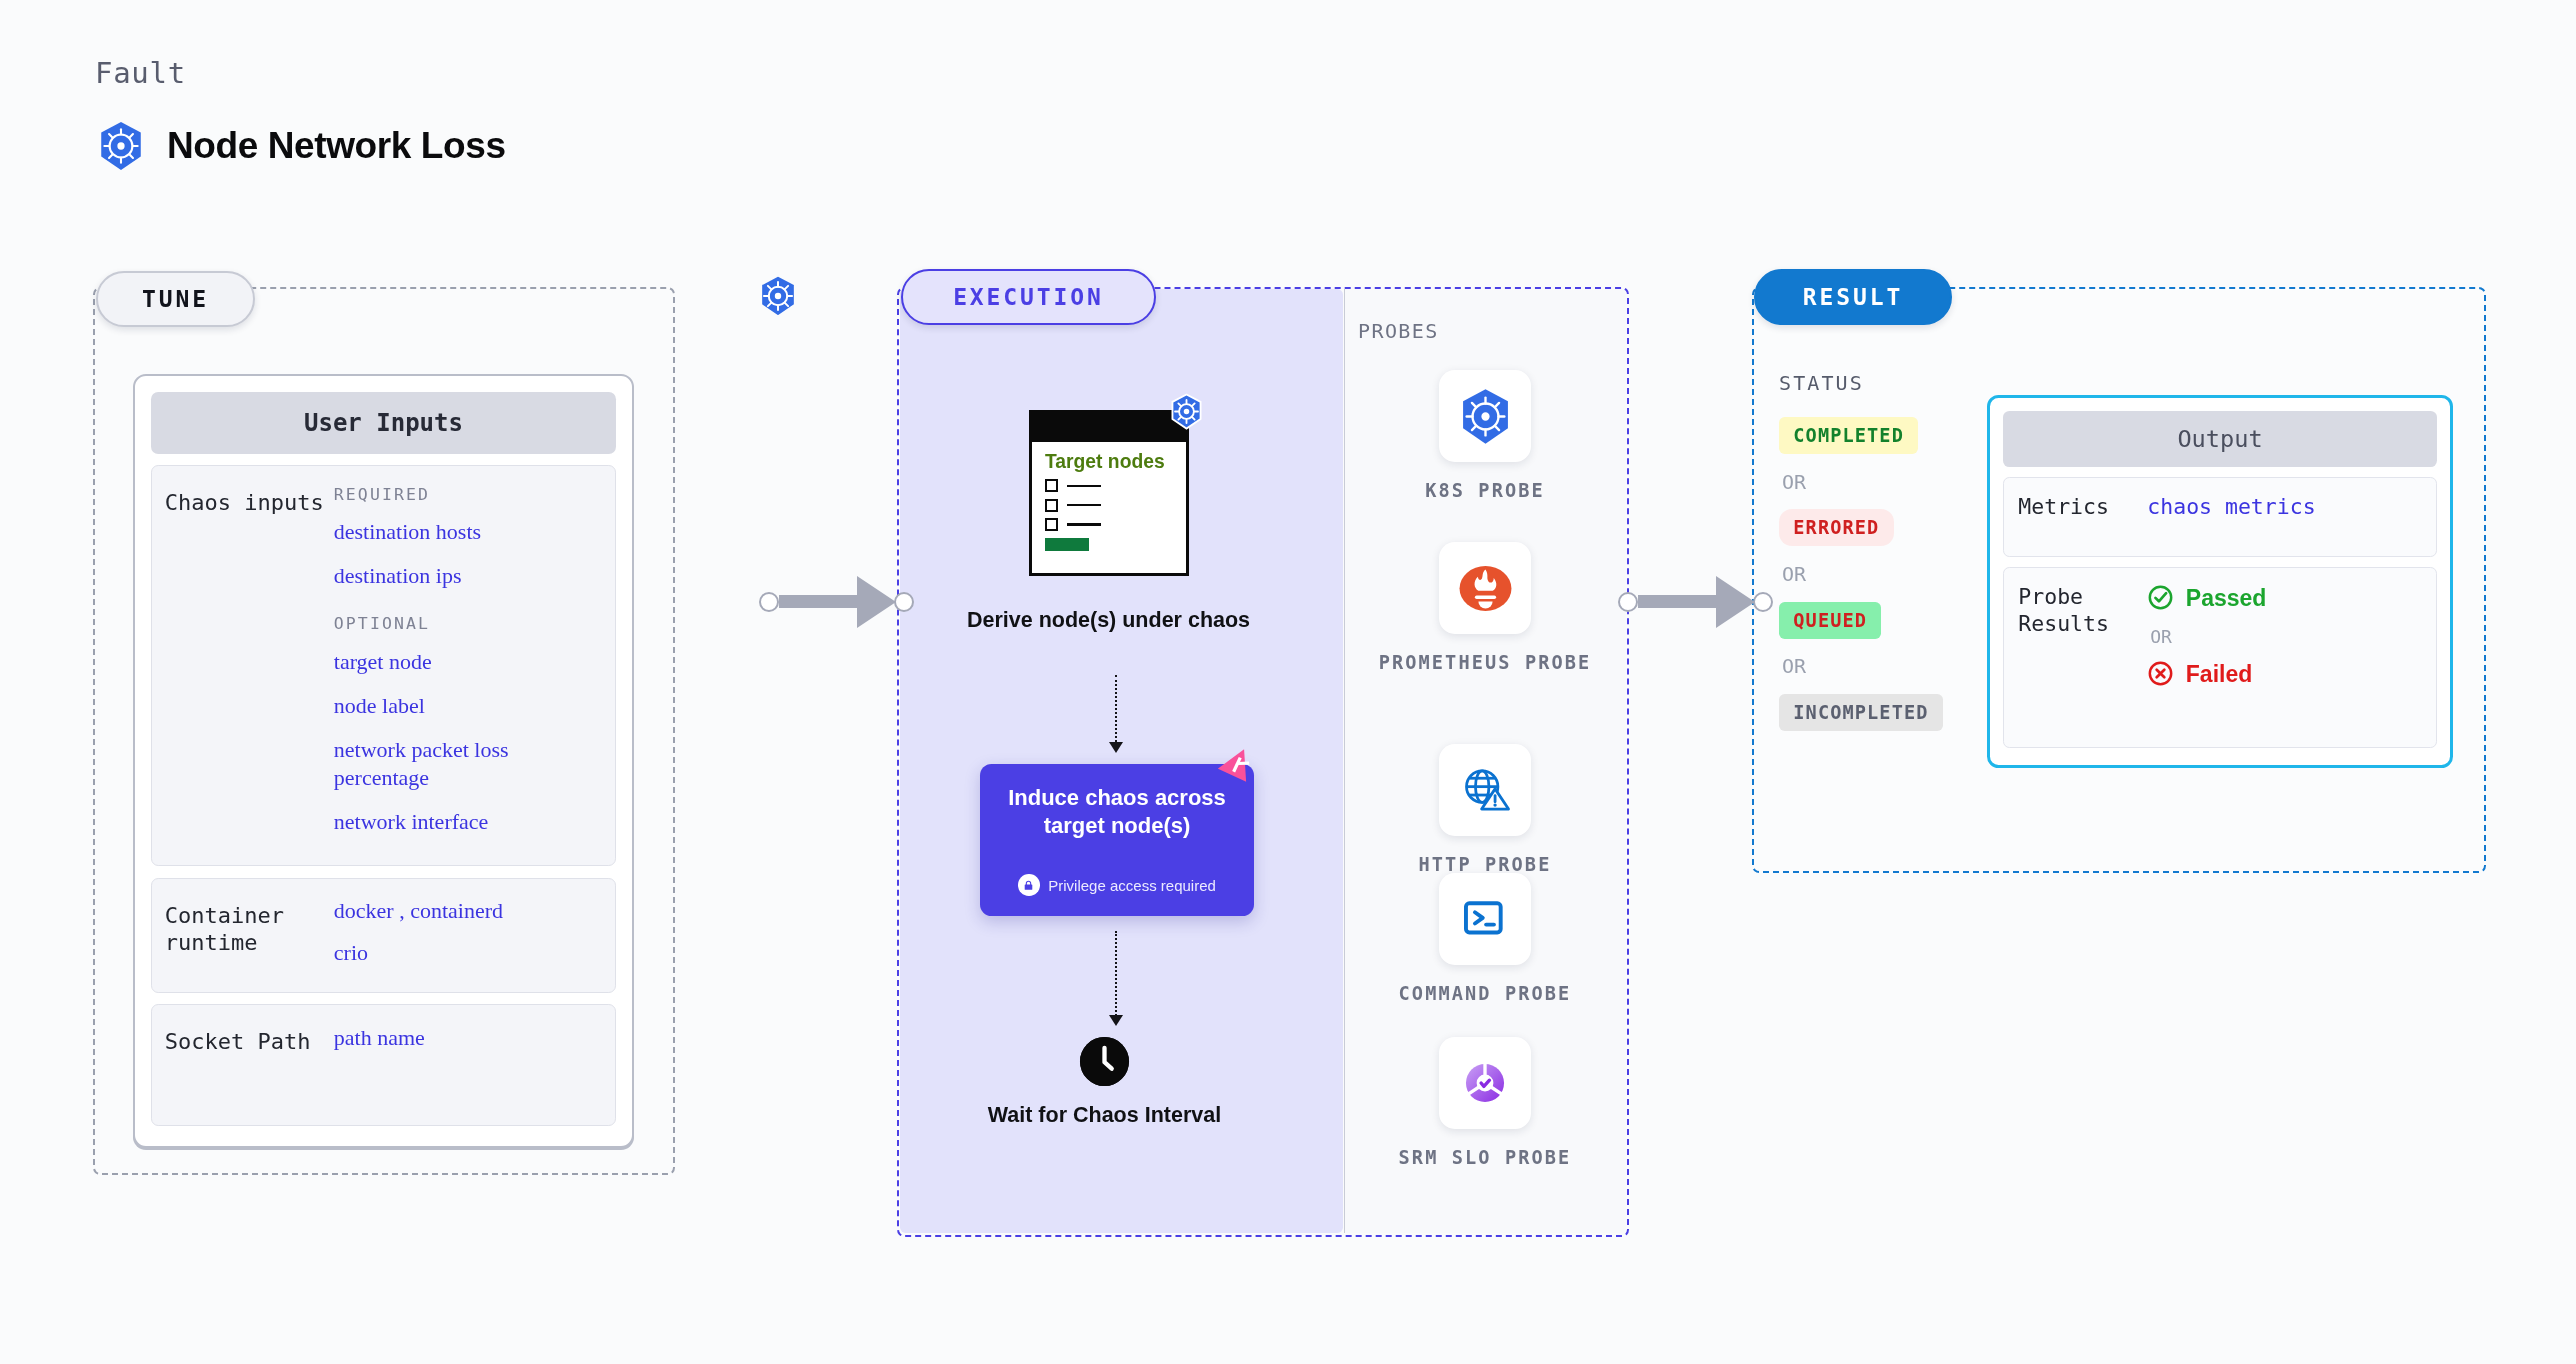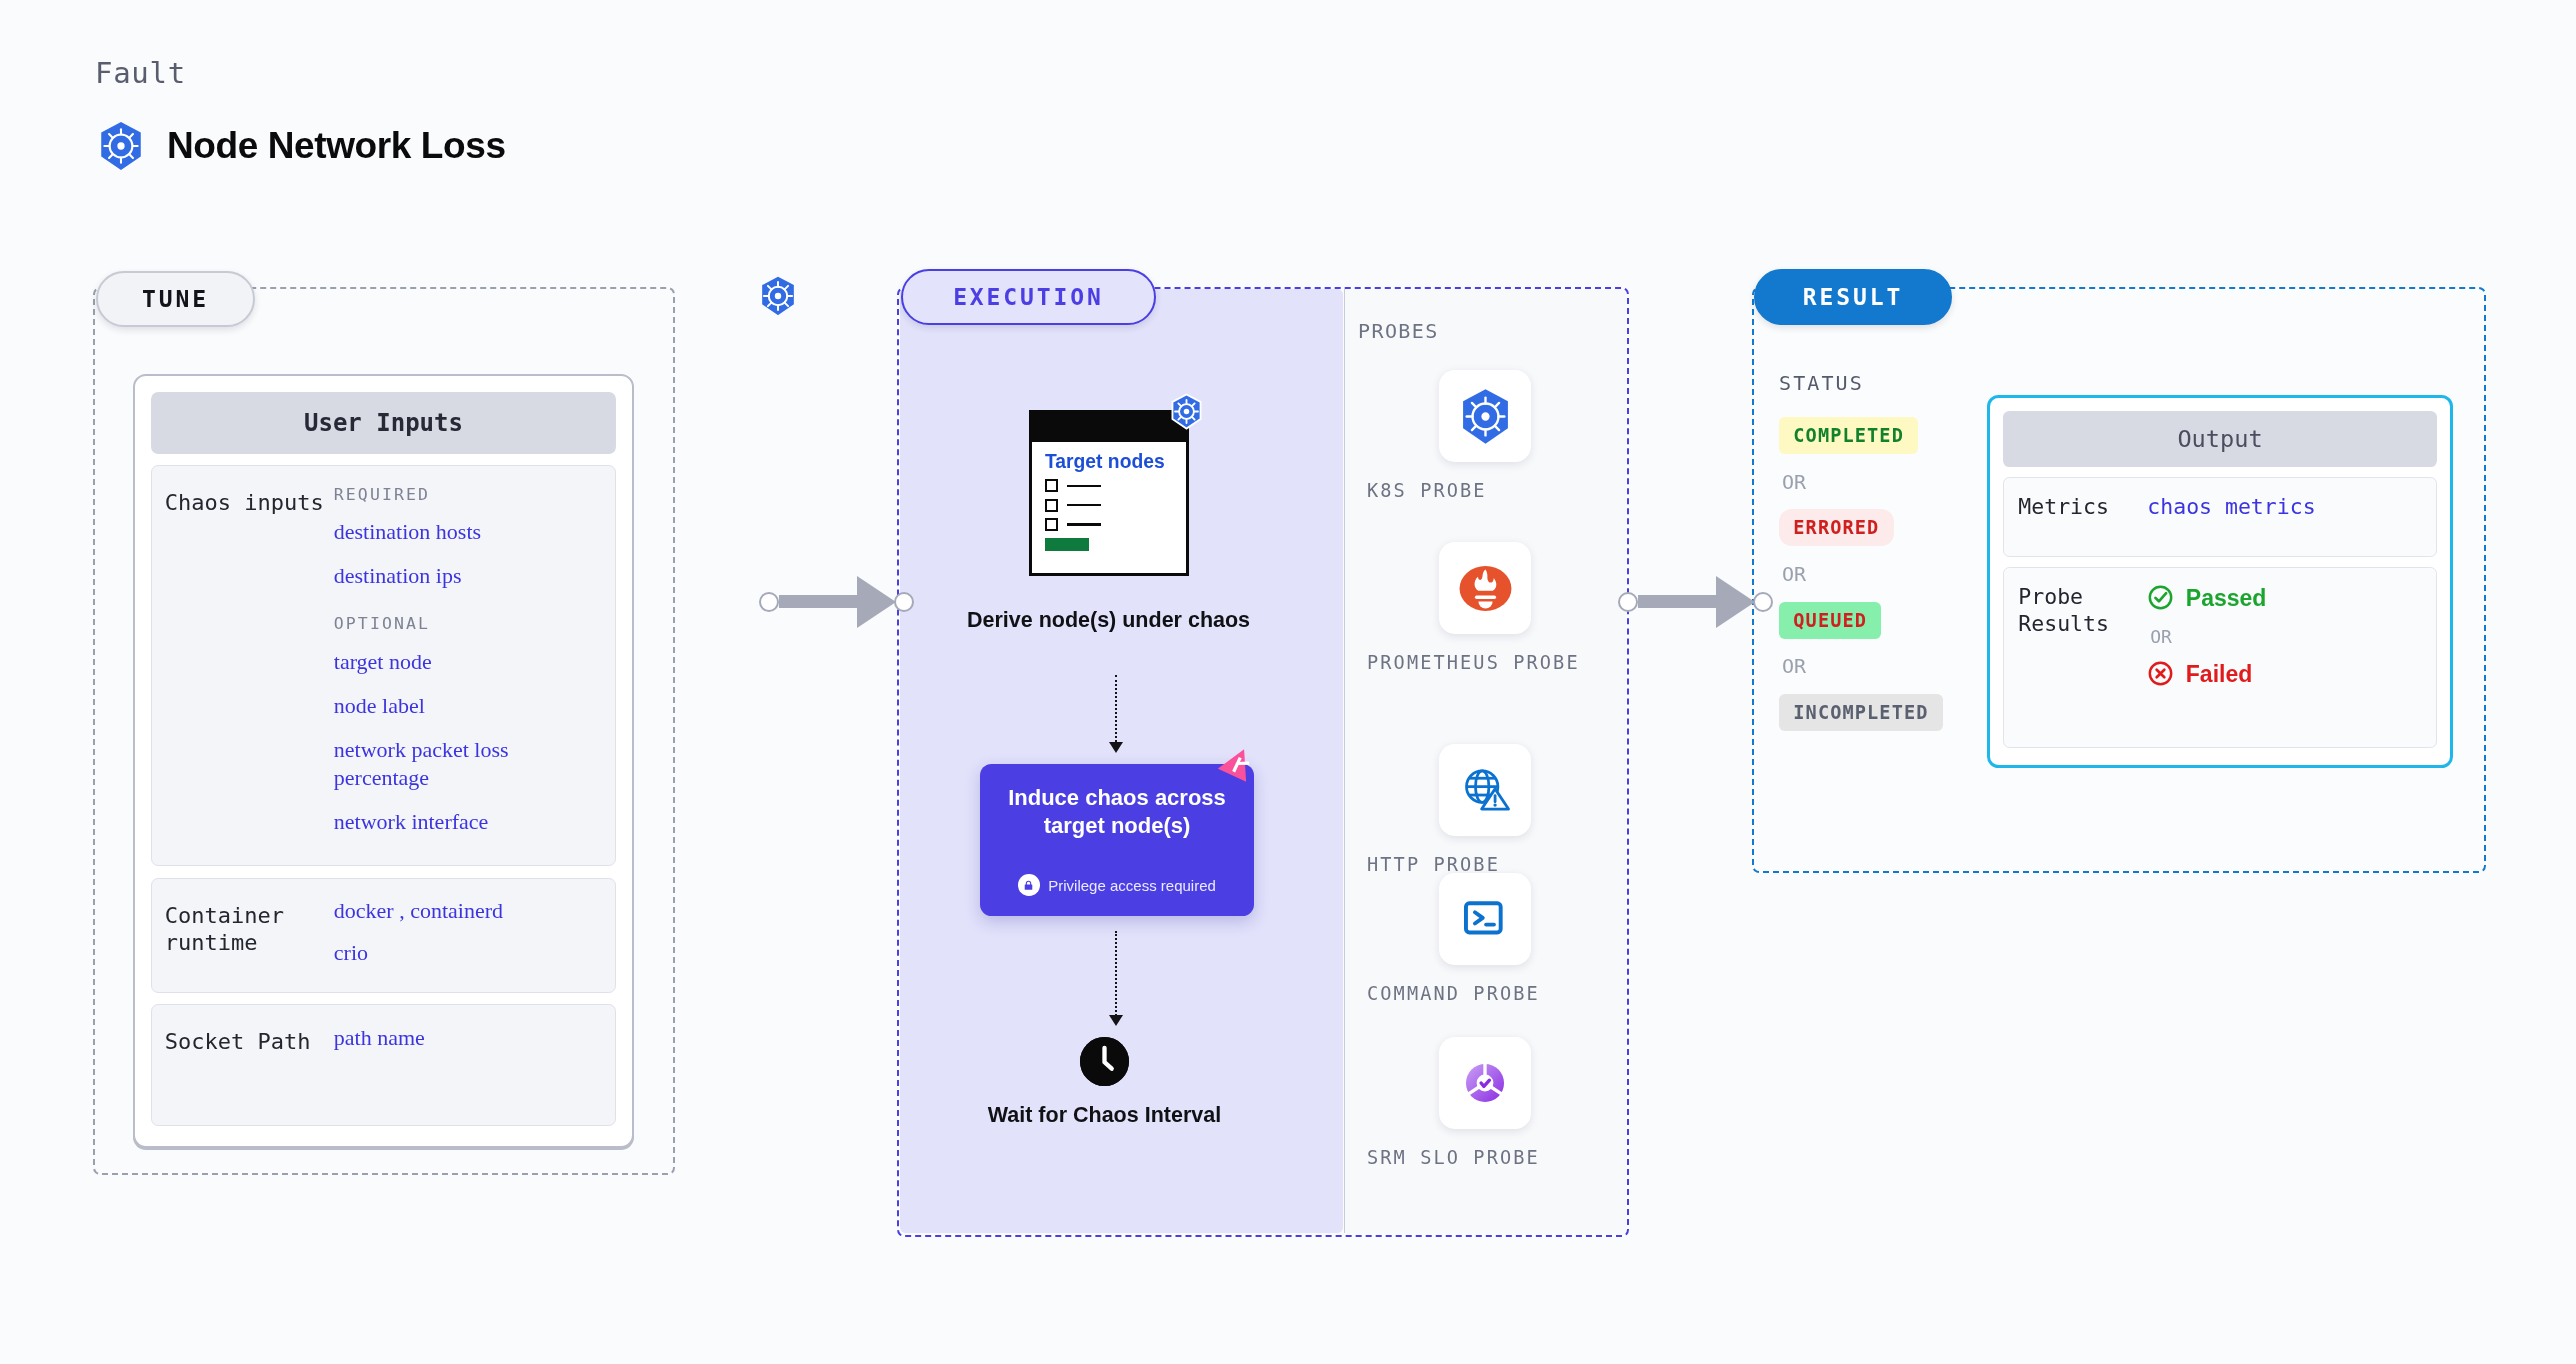--- a/index.html
+++ b/index.html
@@ -89,40 +89,40 @@
   .exec-pill {
     left: 901px; top: 269px; width: 255px; height: 56px;
     background: #e4e3fc; color: #4b3fe4; border: 2.1px solid #4b3fe4;
     font-size: 23px;
   }
   .probes-title {
     position: absolute; left: 1358px; top: 319px;
     font-family: "DejaVu Sans Mono", monospace; font-size: 20px;
     color: #6e7384; letter-spacing: 1.4px;
   }
-  .probe-item { position: absolute; width: 236px; text-align: left; left: 1367px; }
+  .probe-item { position: absolute; width: 236px; text-align: center; left: 1367px; font-weight: bold; }
   .probe-tile {
     width: 92px; height: 92px; margin: 0 auto; background: #fff;
     border-radius: 15.8px; box-shadow: 0 2.9px 8.6px rgba(20,25,60,.10);
     display: flex; align-items: center; justify-content: center;
   }
   .probe-label {
     margin-top: 15.8px; font-family: "DejaVu Sans Mono", monospace;
     font-size: 18.6px; color: #6e7384; letter-spacing: 2.1px; line-height: 1.35;
   }
 
   
   .node-doc {
     position: absolute; left: 1029px; top: 410px; width: 160px; height: 166px;
     background: #fff; border: 3.6px solid #0a0a0a;
   }
   .node-doc .bar { height: 29px; background: #0a0a0a; }
   .node-doc .body { padding: 10px 13px 0 13px; }
   .node-doc .h {
-    font-size: 19.3px; font-weight: bold; color: #1d4ed8; line-height: 1.08;
+    font-size: 19.3px; font-weight: bold; color: #4d7c0f; line-height: 1.08;
     font-family: "Liberation Sans", sans-serif;
   }
   .node-doc .chk { display: flex; align-items: center; gap: 8.6px; margin-top: 6.4px; }
   .node-doc .box { width: 13px; height: 13px; border: 2.1px solid #0a0a0a; }
   .node-doc .line { width: 34px; height: 2.1px; background: #0a0a0a; }
   .node-doc .green { margin-top: 7.2px; width: 44px; height: 13px; background: #0f7a3d; }
   .k8s-doc { position: absolute; left: 1168px; top: 393px; width: 37px; height: 37px; z-index: 4; }
 
   .step-caption {
     position: absolute; width: 301px; text-align: center;

